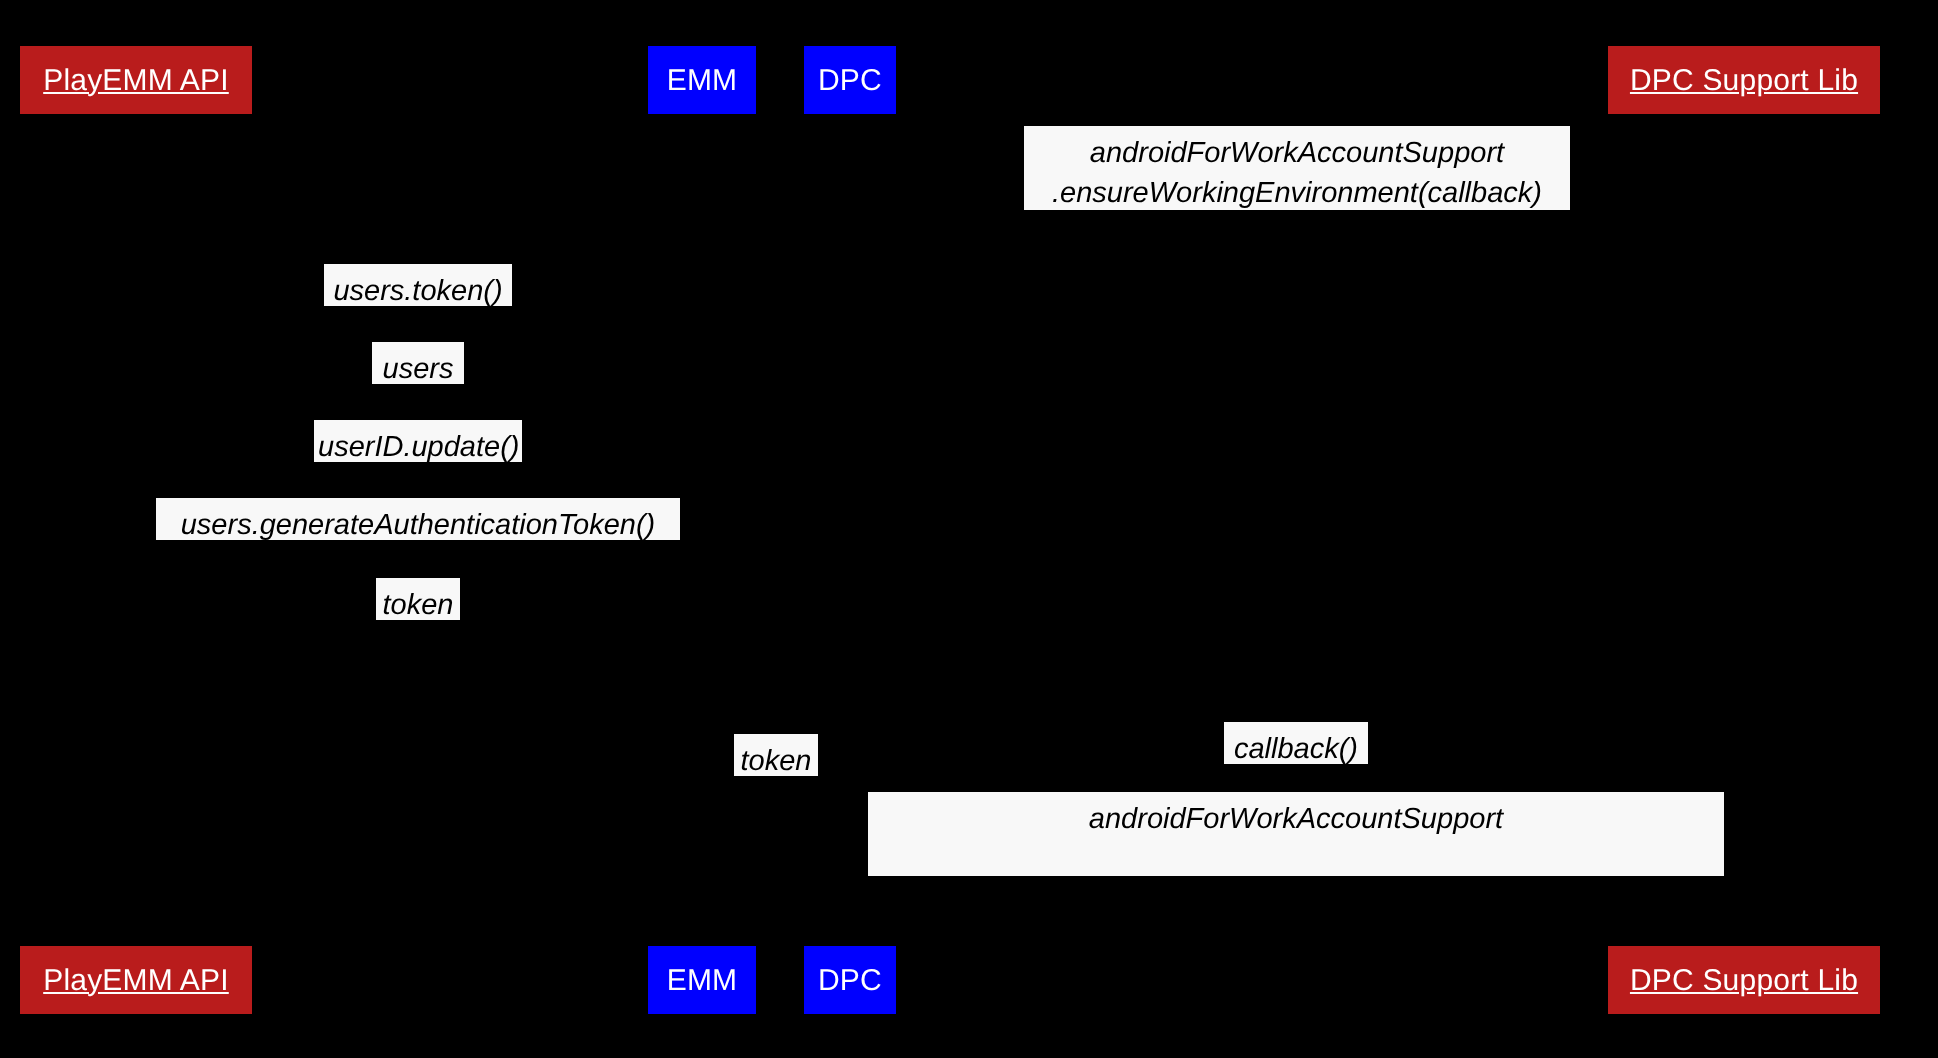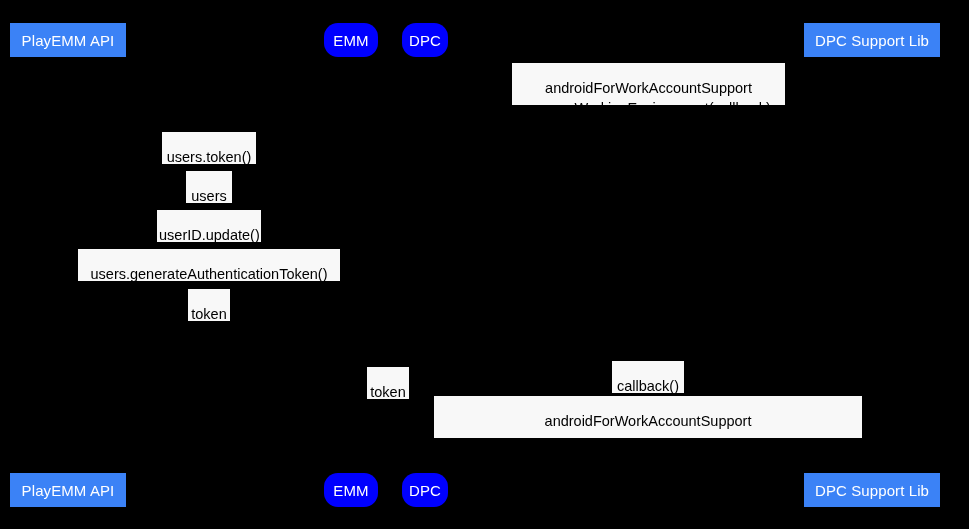--- a/index.html
+++ b/index.html
@@ -30,35 +30,36 @@
     display: flex;
     align-items: center;
     justify-content: center;
     color: #ffffff;
     font-size: 15px;
     line-height: 1;
     letter-spacing: 0.1px;
     white-space: nowrap;
     user-select: none;
   }
-  .participant.green { background: #3b82f6; }
-  .participant.blue  { background: #0000ff; border-radius: 14px; }
+  .participant.green { background: #b91c1c; text-decoration: underline; }
+  .participant.blue  { background: #0000ff; }
 
   
   .msg {
     position: absolute;
     box-sizing: border-box;
     background: #f8f8f8;
     color: #000000;
     font-size: 14.5px;
     line-height: 19px;
     text-align: center;
     white-space: pre;
-    padding: 16px 2px;
+    padding: 5px 2px;
     user-select: none;
+    font-style: italic;
   }
   .msg.two-line {
     line-height: 19.5px;
   }
   .msg .line {
     display: block;
   }
 </style>
 </head>
 <body style="background: rgb(0, 0, 0);">

